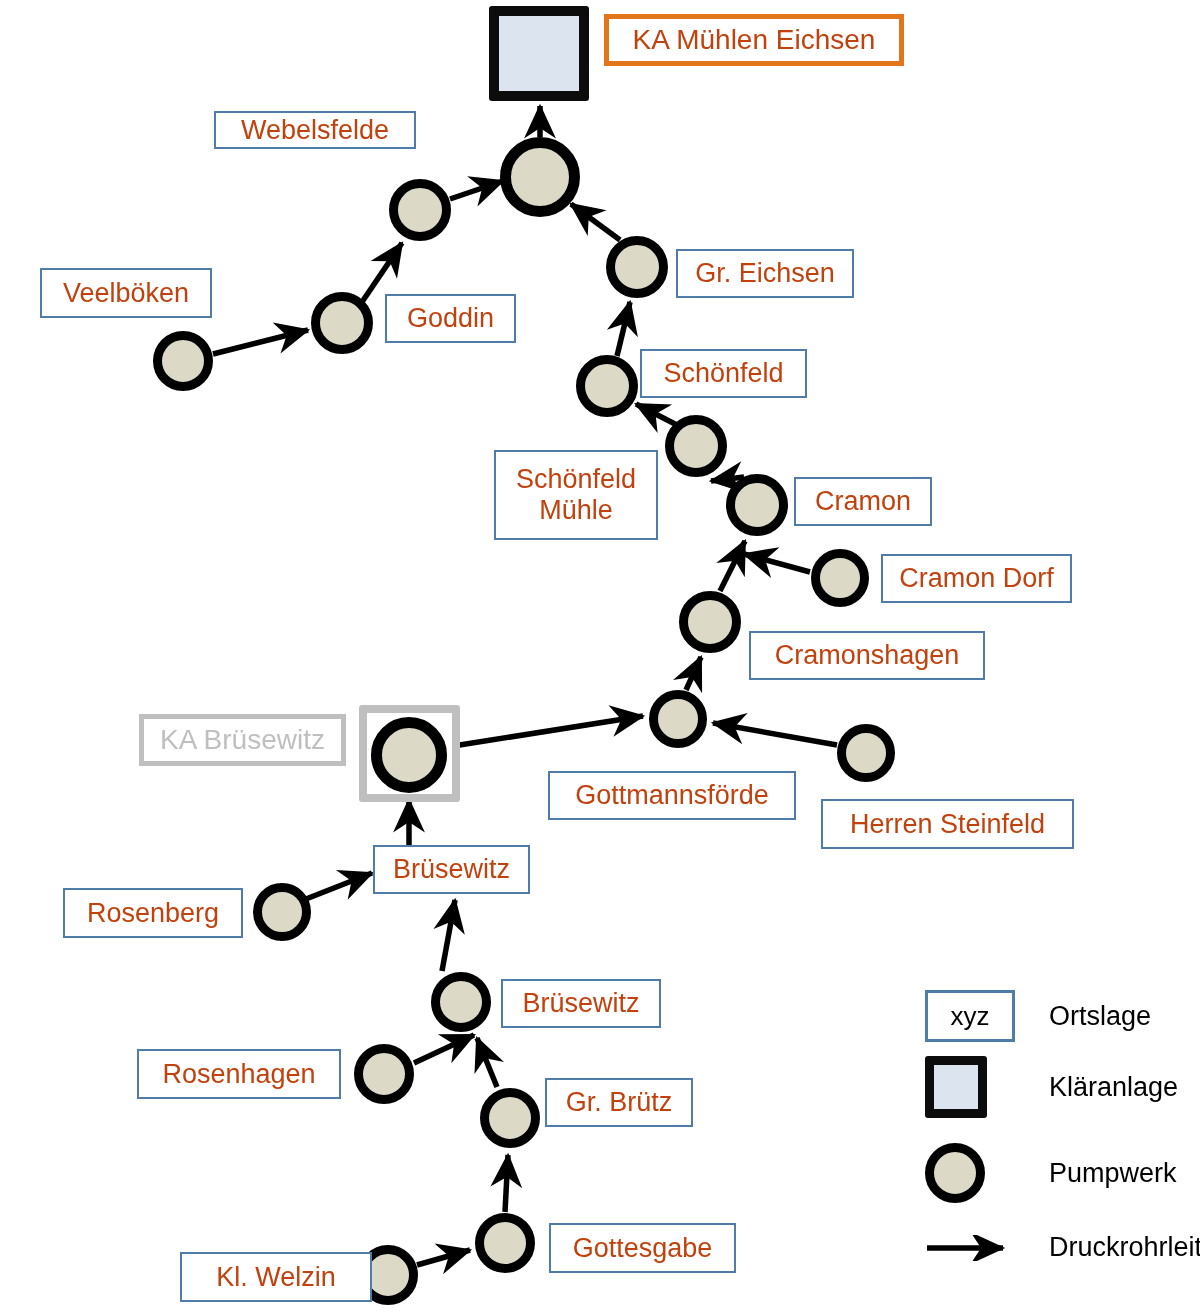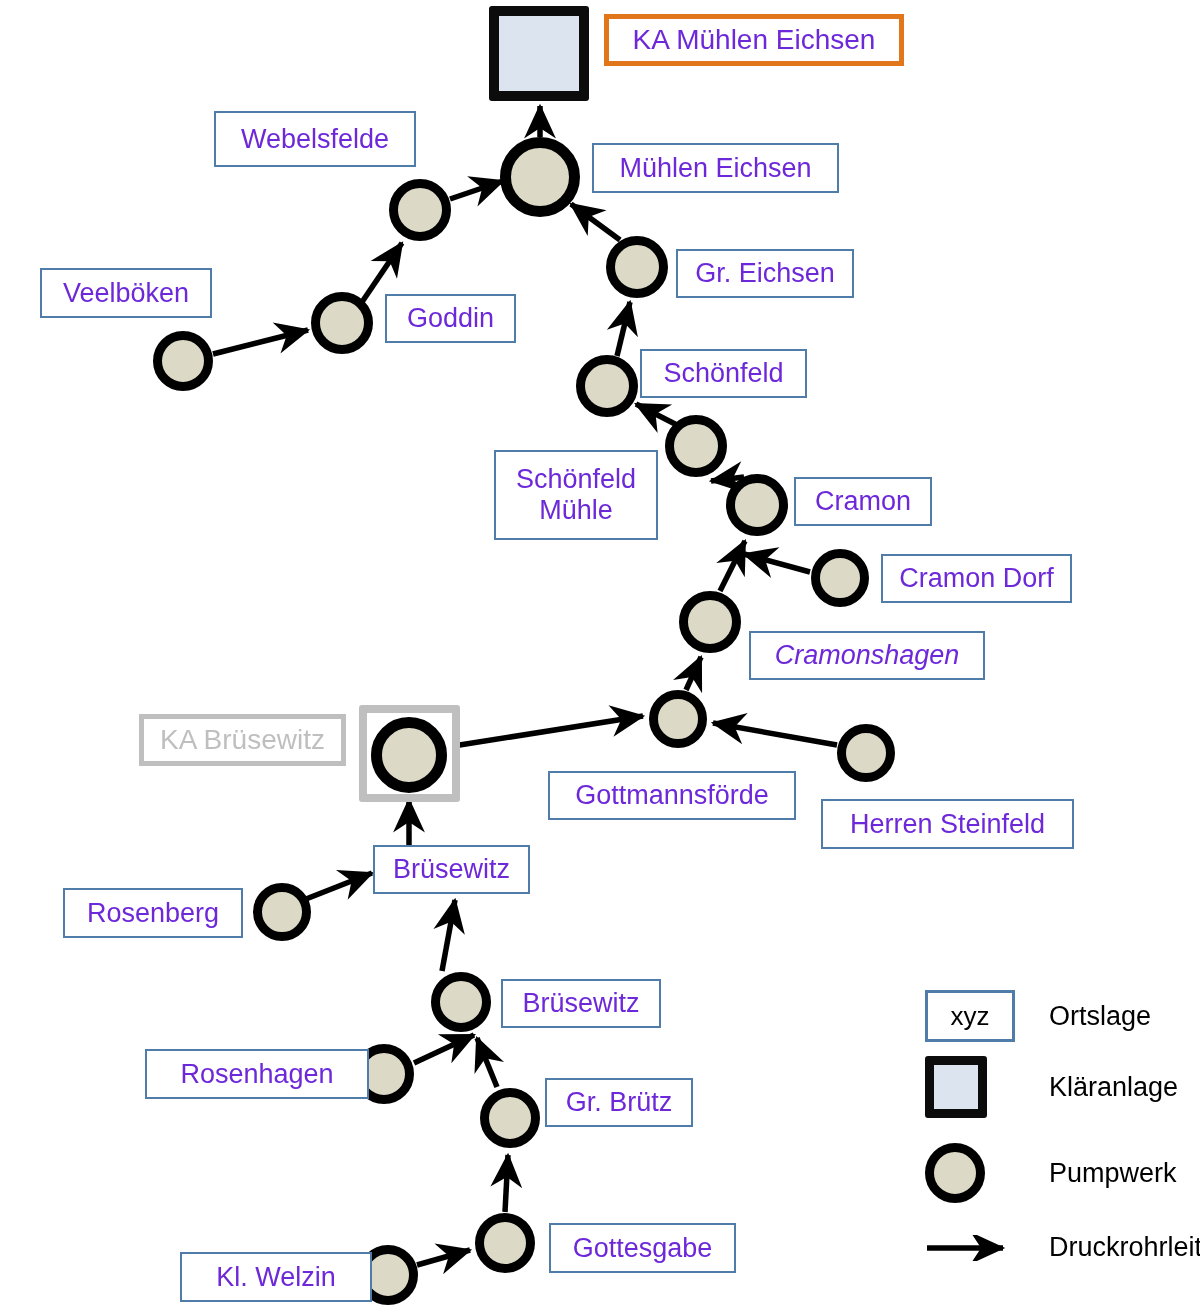--- a/index.html
+++ b/index.html
@@ -20,21 +20,21 @@
     width:1200px; height:1312px;
     pointer-events:none;
   }
 
   
   .lbl{
     position:absolute;
     box-sizing:border-box;
     background:#ffffff;
     border:2px solid #4F7CA8;
-    color:#6d28d9;
+    color:#c2410c;
     display:flex;
     align-items:center;
     justify-content:center;
     text-align:center;
     font-size:27px;
     line-height:1.12;
     white-space:pre-line;
     z-index:40;
   }
   .lbl.two-line{ line-height:1.16; }
@@ -202,54 +202,53 @@
   <div class="pump big" style="left:371px; top:717px; width:76px; height:76px;"></div>
   <div class="pump" style="left:253px; top:883px; width:58px; height:58px;"></div>
   <div class="pump" style="left:431px; top:972px; width:60px; height:60px;"></div>
   <div class="pump" style="left:354px; top:1044px; width:60px; height:60px;"></div>
   <div class="pump" style="left:480px; top:1088px; width:60px; height:60px;"></div>
   <div class="pump" style="left:475px; top:1213px; width:60px; height:60px;"></div>
   <div class="pump" style="left:358px; top:1245px; width:60px; height:60px;"></div>
 
   <div class="lbl ka-orange" style="left:604px; top:14px; width:300px; height:52px;">KA Mühlen Eichsen</div>
 
-  <div class="lbl" style="left:214px; top:111px; width:202px; height:56px;">Webelsfelde</div>
-
-  <div class="lbl" style="left:592px; top:143px; width:247px; height:50px;">Mühlen Eichsen</div>
+  <div class="lbl" style="left:214px; top:111px; width:202px; height:38px;">Webelsfelde</div>
+
 
   <div class="lbl" style="left:676px; top:249px; width:178px; height:49px;">Gr. Eichsen</div>
 
   <div class="lbl" style="left:40px; top:268px; width:172px; height:50px;">Veelböken</div>
 
   <div class="lbl" style="left:385px; top:294px; width:131px; height:49px;">Goddin</div>
 
   <div class="lbl" style="left:640px; top:349px; width:167px; height:49px;">Schönfeld</div>
 
   <div class="lbl two-line" style="left:494px; top:450px; width:164px; height:90px;">Schönfeld
 Mühle</div>
 
   <div class="lbl" style="left:794px; top:477px; width:138px; height:49px;">Cramon</div>
 
   <div class="lbl" style="left:881px; top:554px; width:191px; height:49px;">Cramon Dorf</div>
 
-  <div class="lbl" style="left:749px; top:631px; width:236px; height:49px;font-style:italic;">Cramonshagen</div>
+  <div class="lbl" style="left:749px; top:631px; width:236px; height:49px;">Cramonshagen</div>
 
   <div class="lbl ka-grey" style="left:139px; top:714px; width:207px; height:52px;">KA Brüsewitz</div>
 
   <div class="lbl" style="left:548px; top:771px; width:248px; height:49px;">Gottmannsförde</div>
 
   <div class="lbl" style="left:821px; top:799px; width:253px; height:50px;">Herren Steinfeld</div>
 
   <div class="lbl" style="left:373px; top:845px; width:157px; height:49px;">Brüsewitz</div>
 
   <div class="lbl" style="left:63px; top:888px; width:180px; height:50px;">Rosenberg</div>
 
   <div class="lbl" style="left:501px; top:979px; width:160px; height:49px;">Brüsewitz</div>
 
-  <div class="lbl" style="left:145px; top:1049px; width:224px; height:50px;">Rosenhagen</div>
+  <div class="lbl" style="left:137px; top:1049px; width:204px; height:50px;">Rosenhagen</div>
 
   <div class="lbl" style="left:545px; top:1078px; width:148px; height:49px;">Gr. Brütz</div>
 
   <div class="lbl" style="left:549px; top:1223px; width:187px; height:50px;">Gottesgabe</div>
 
   <div class="lbl" style="left:180px; top:1252px; width:192px; height:50px;">Kl. Welzin</div>
 
   <div id="legend" style="left:0;top:0;width:1200px;height:1312px;">
 
     <div class="leg-row" style="left:878px; top:990px;">

